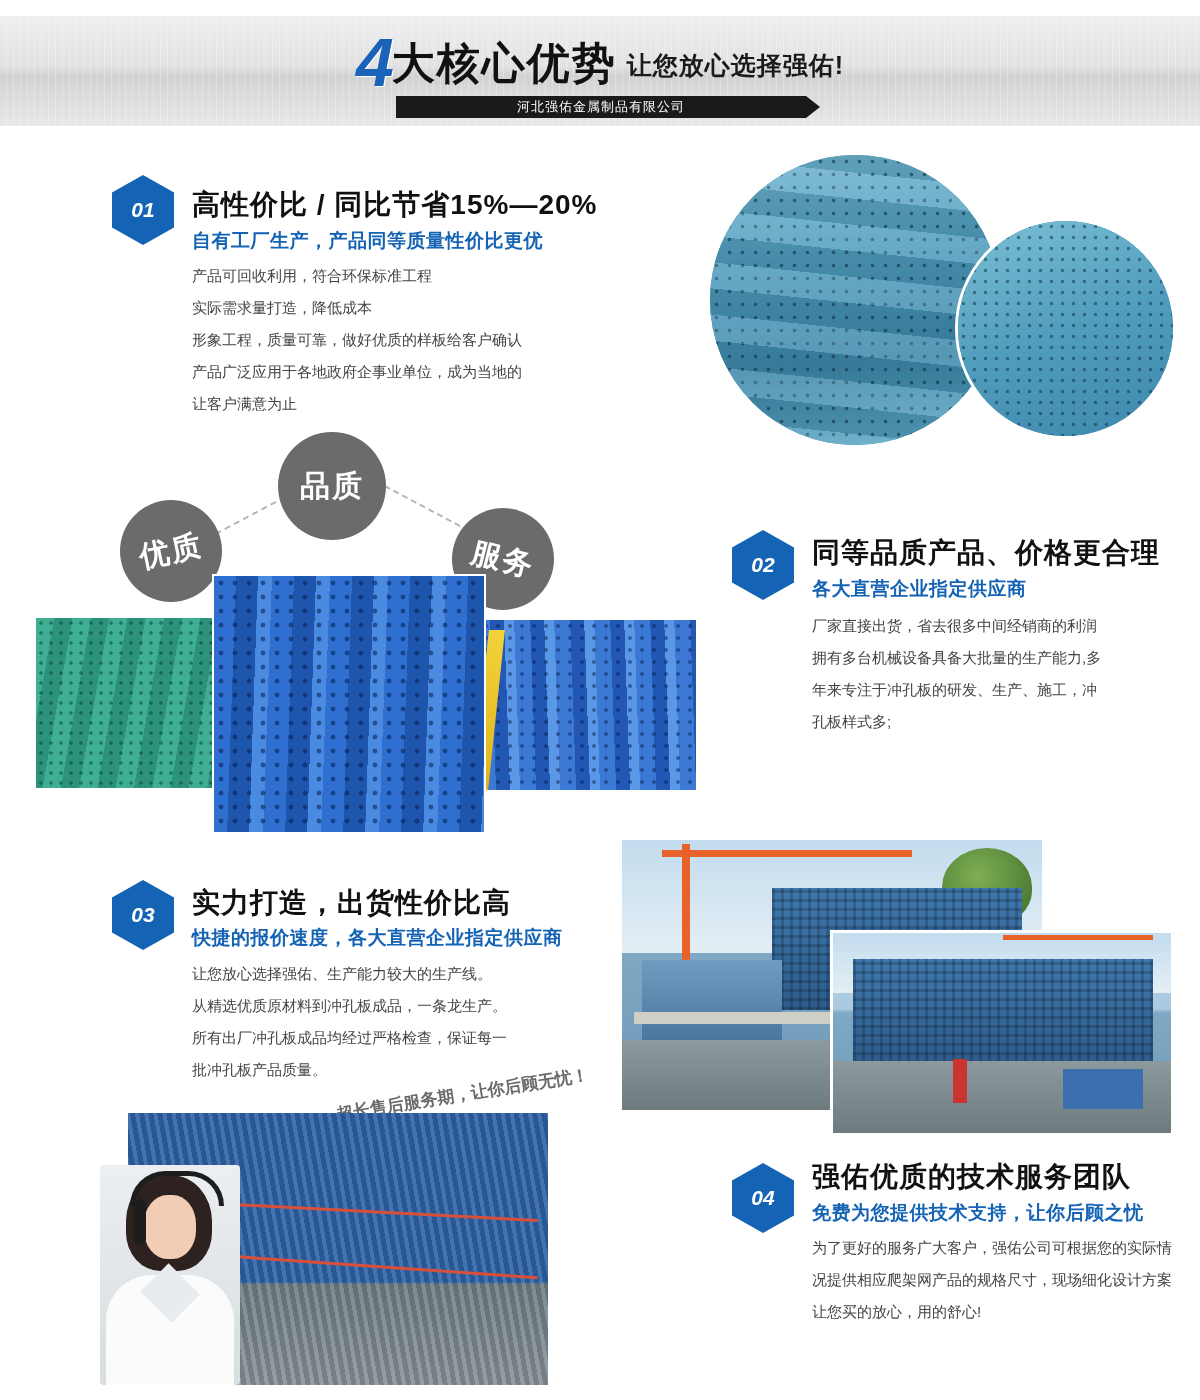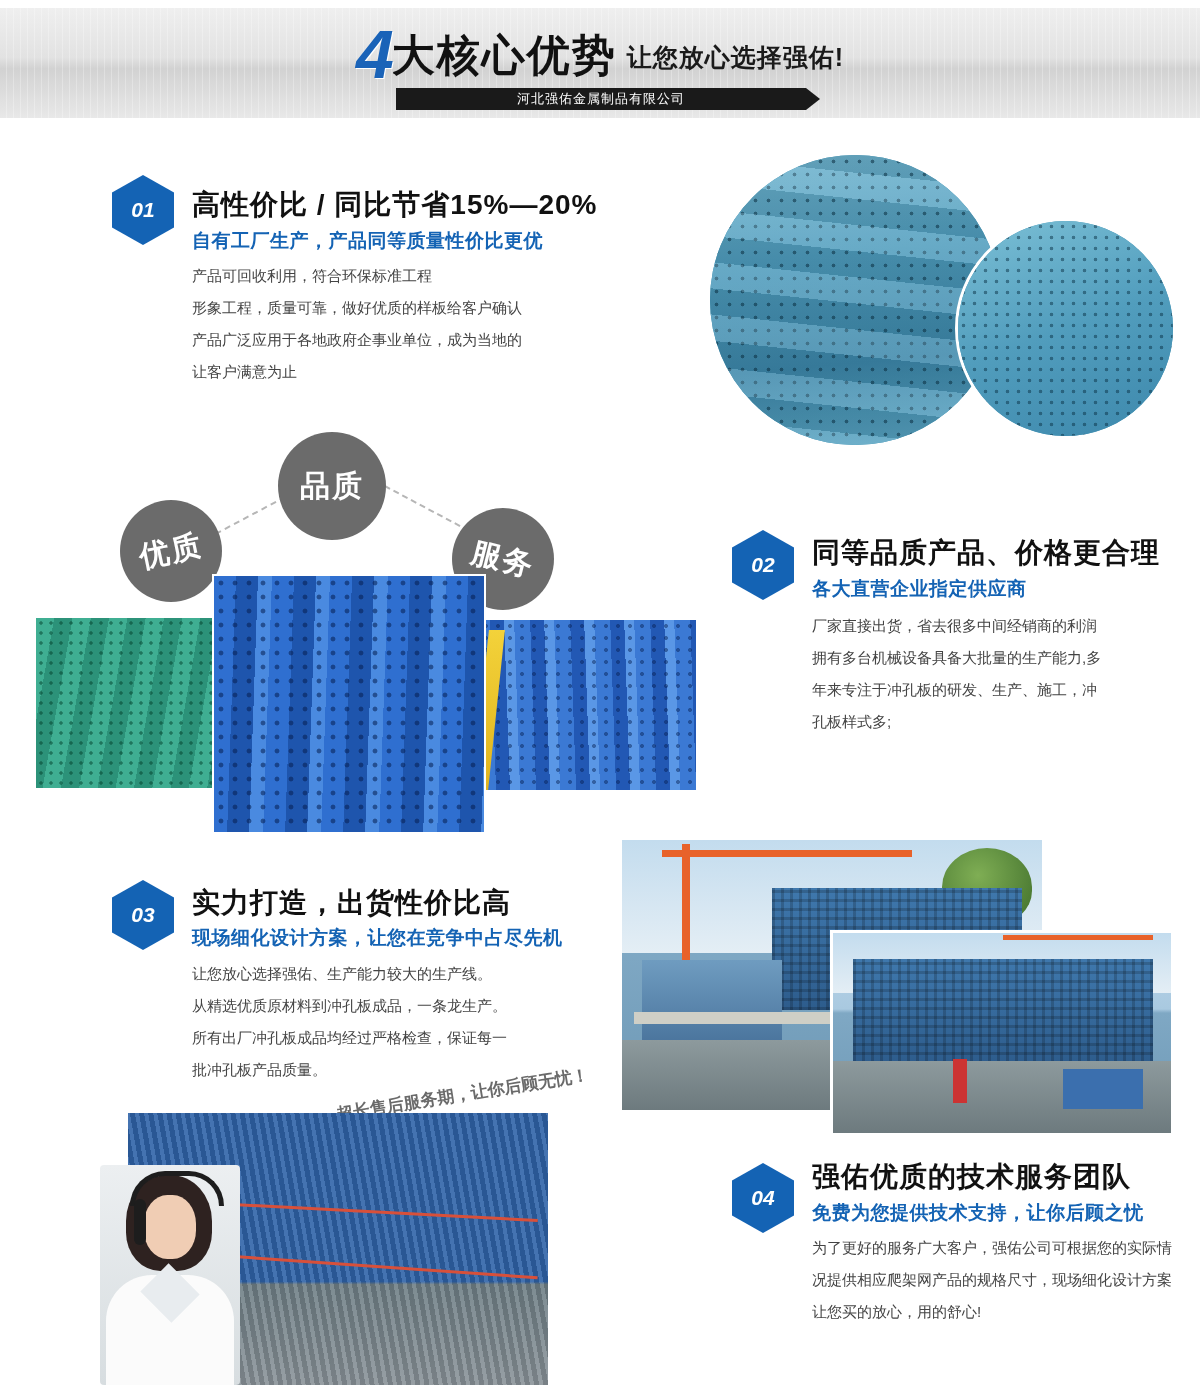--- a/index.html
+++ b/index.html
@@ -5,21 +5,21 @@
   html,body{margin:0;padding:0;}
   body{
     width:1200px;height:1400px;position:relative;overflow:hidden;
     background:#fff;
     font-family:"Liberation Sans","DejaVu Sans",sans-serif;
     color:#333;
   }
 
   
   .header{
-    position:absolute;left:0;top:8px;width:1200px;height:110px;
+    position:absolute;left:0;top:16px;width:1200px;height:110px;
     background:linear-gradient(to bottom,#efefef 0%,#e2e2e2 45%,#d2d2d2 55%,#e8e8e8 100%);
     overflow:hidden;
   }
   .header:before{
     content:"";position:absolute;left:0;top:0;width:1200px;height:110px;
     background:repeating-linear-gradient(90deg,rgba(255,255,255,0) 0 6px,rgba(255,255,255,.55) 6px 7px);
     opacity:.5;
   }
   .hdr-inner{position:absolute;left:0;top:0;width:1200px;height:110px;}
   .hdr-title{
@@ -197,20 +197,21 @@
       <div class="hdr-ribbon-txt">河北强佑金属制品有限公司</div>
     </div>
   </div>
 </div>
 
 <div class="hexnum" style="left:112px;top:175px;">01</div>
 <div class="sec-title" style="left:192px;top:186px;">高性价比 / 同比节省15%—20%</div>
 <div class="sec-sub" style="left:192px;top:228px;">自有工厂生产，产品同等质量性价比更优</div>
 <div class="sec-body" style="left:192px;top:260px;width:420px;">
   <div>产品可回收利用，符合环保标准工程</div>
+  <div>实际需求量打造，降低成本</div>
   <div>形象工程，质量可靠，做好优质的样板给客户确认</div>
   <div>产品广泛应用于各地政府企事业单位，成为当地的</div>
   <div>让客户满意为止</div>
 </div>
 
 <div class="perf-circle" style="left:710px;top:155px;width:290px;height:290px;">
   <div class="perf-tex"></div>
   <div class="perf-bands"></div>
 </div>
 <div class="perf-circle" style="left:955px;top:218px;width:215px;height:215px;border:3px solid #fff;">
@@ -246,21 +247,21 @@
 <div class="sec-sub" style="left:812px;top:576px;">各大直营企业指定供应商</div>
 <div class="sec-body" style="left:812px;top:610px;width:370px;">
   <div>厂家直接出货，省去很多中间经销商的利润</div>
   <div>拥有多台机械设备具备大批量的生产能力,多</div>
   <div>年来专注于冲孔板的研发、生产、施工，冲</div>
   <div>孔板样式多;</div>
 </div>
 
 <div class="hexnum" style="left:112px;top:880px;">03</div>
 <div class="sec-title" style="left:192px;top:884px;">实力打造，出货性价比高</div>
-<div class="sec-sub" style="left:192px;top:925px;">现场细化设计方案，让您在竞争中占尽先机</div>
+<div class="sec-sub" style="left:192px;top:925px;">快捷的报价速度，各大直营企业指定供应商</div>
 <div class="sec-body" style="left:192px;top:958px;width:400px;">
   <div>让您放心选择强佑、生产能力较大的生产线。</div>
   <div>从精选优质原材料到冲孔板成品，一条龙生产。</div>
   <div>所有出厂冲孔板成品均经过严格检查，保证每一</div>
   <div>批冲孔板产品质量。</div>
 </div>
 
 <div class="photo" style="left:622px;top:840px;width:420px;height:270px;">
   <div class="f constr">
     <div class="sky"></div>

